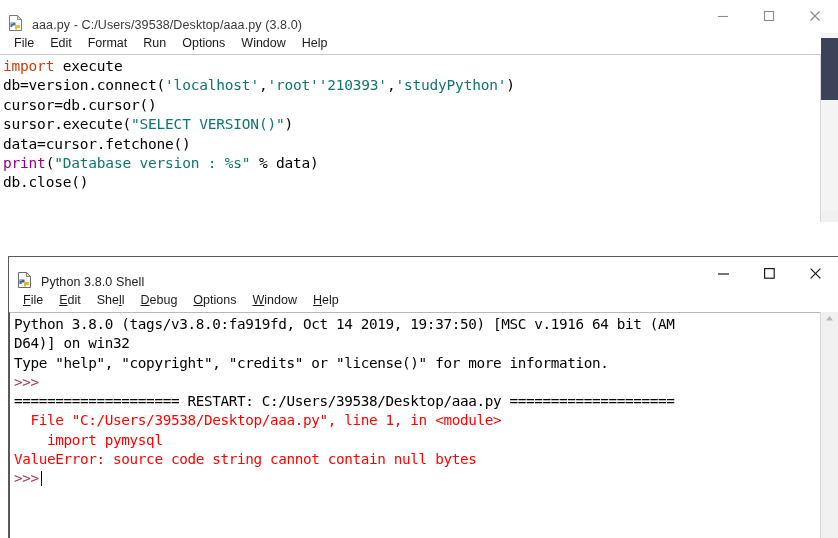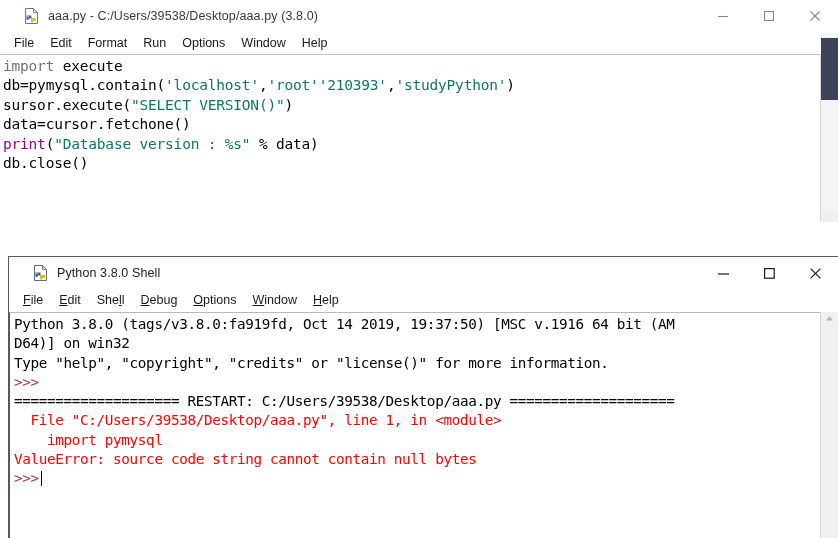--- a/index.html
+++ b/index.html
@@ -19,23 +19,22 @@
   .window {
     position: absolute;
     background: #ffffff;
     box-sizing: border-box;
   }
 
   .titlebar {
     height: 32px;
     background: #ffffff;
     display: flex;
-    align-items: center;
-    box-sizing: border-box;
-    padding-left: 16px;
+    align-items: flex-end;
+    box-sizing: border-box;
   }
   .title-icon {
     width: 18px;
     height: 18px;
     margin-left: 7px;
     margin-right: 7px;
     flex: 0 0 auto;
     position: relative;
   }
   .title-text {
@@ -108,21 +107,21 @@
     border-top: 1px solid #c8c8c8;
   }
   .code-line {
     font-family: "DejaVu Sans Mono", "Liberation Mono", monospace;
     font-size: 14.5px;
     line-height: 19.4px;
     white-space: pre;
     color: #000000;
     letter-spacing: -0.2px;
   }
-  .kw      { color: #737373; }
+  .kw      { color: #c2410c; }
   .builtin { color: #900090; }
   .str     { color: #0f766e; }
 
   
   .vscroll {
     width: 17px;
     background: #f0f0f0;
     border-left: 1px solid #d7d7d7;
     flex: 0 0 auto;
     position: relative;
@@ -238,21 +237,22 @@
     <span class="menu-item">Format</span>
     <span class="menu-item">Run</span>
     <span class="menu-item">Options</span>
     <span class="menu-item">Window</span>
     <span class="menu-item">Help</span>
   </div>
 
   <div id="editor-body">
     <div id="editor-text">
         <div class="code-line"><span class="kw">import</span><span> execute</span></div>
-        <div class="code-line"><span>db=pymysql.contain(</span><span class="str">'localhost'</span><span>,</span><span class="str">'root'</span><span class="str">'210393'</span><span>,</span><span class="str">'studyPython'</span><span>)</span></div>
+        <div class="code-line"><span>db=version.connect(</span><span class="str">'localhost'</span><span>,</span><span class="str">'root'</span><span class="str">'210393'</span><span>,</span><span class="str">'studyPython'</span><span>)</span></div>
+        <div class="code-line"><span>cursor=db.cursor()</span></div>
         <div class="code-line"><span>sursor.execute(</span><span class="str">"SELECT VERSION()"</span><span>)</span></div>
         <div class="code-line"><span>data=cursor.fetchone()</span></div>
         <div class="code-line"><span class="builtin">print</span><span>(</span><span class="str">"Database version : %s"</span><span> % data)</span></div>
         <div class="code-line"><span>db.close()</span></div>
       </div>
     <div class="vscroll">
       <span class="arrow-up">
         <svg width="9" height="7" viewBox="0 0 9 7">
             <path d="M4.5 1 L8 5.5 L1 5.5 Z" fill="#b6b6b6"></path>
           </svg>

